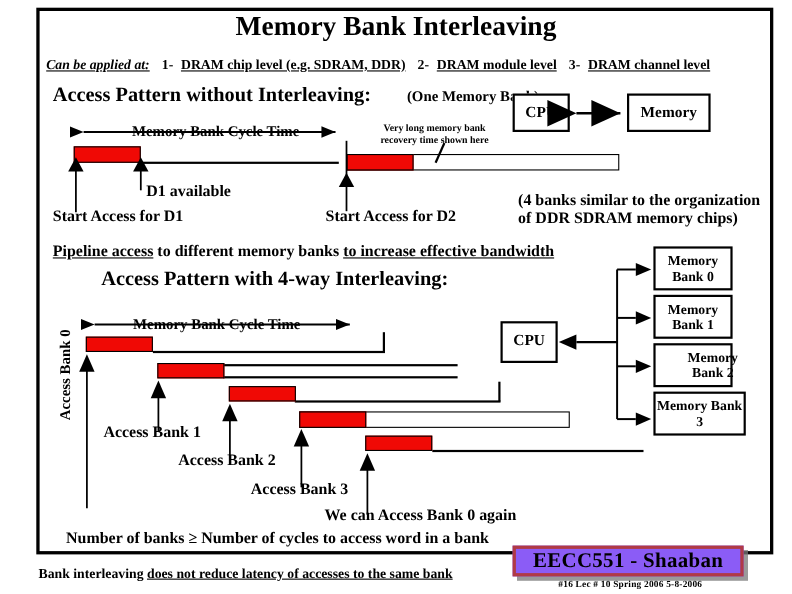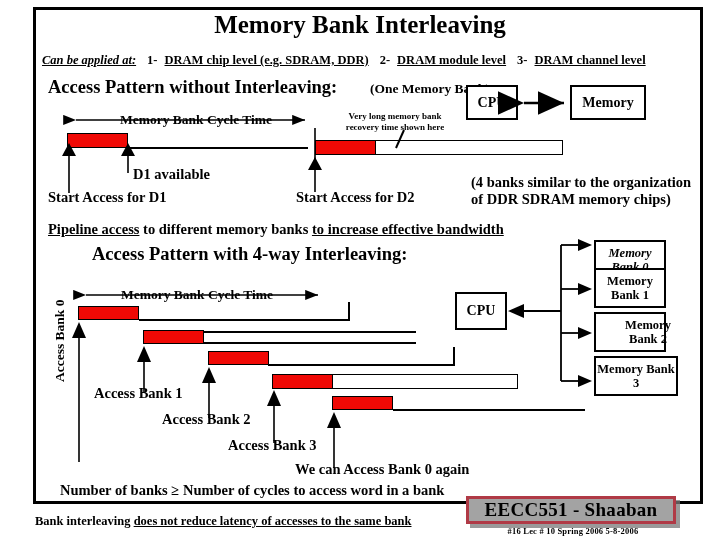--- a/index.html
+++ b/index.html
@@ -61,21 +61,21 @@
   
   #vlabel{
     position:absolute;left:52px;top:382px;
     transform:rotate(-90deg);transform-origin:0 0;
     font-size:13.5px;font-weight:bold;white-space:nowrap;
   }
 
   
   #badge{
     position:absolute;left:466px;top:496px;width:210px;height:28px;
-    background:#a3a3a3;border:3px solid #b03a46;box-sizing:border-box;
+    background:#8b5cf6;border:3px solid #b03a46;box-sizing:border-box;
     display:flex;align-items:center;justify-content:center;
     font-size:19px;font-weight:bold;letter-spacing:.3px;
     box-shadow:4px 4px 0 rgba(120,120,120,.75);
   }
   #badge-sub{
     left:470px;top:527px;width:206px;text-align:center;
     font-size:8.5px;font-weight:bold;letter-spacing:.2px;
   }
   #bank-note{left:35px;top:515px;font-size:12.5px;font-weight:bold;}
   #bank-note .em{text-decoration:underline;}
@@ -156,21 +156,21 @@
 
   <div id="vlabel">Access Bank 0</div>
 
   <div class="t lbl-big" style="left:94px;top:386px;">Access Bank 1</div>
   <div class="t lbl-big" style="left:162px;top:412px;">Access Bank 2</div>
   <div class="t lbl-big" style="left:228px;top:438px;">Access Bank 3</div>
   <div class="t lbl-big" style="left:295px;top:462px;">We can Access Bank 0 again</div>
 
   <div class="box" style="left:455px;top:292px;width:52px;height:38px;">CPU</div>
 
-  <div class="box bank-box" style="left:594px;top:240px;width:72px;height:40px;font-style:italic;">Memory Bank 0</div>
+  <div class="box bank-box" style="left:594px;top:224px;width:72px;height:40px;">Memory Bank 0</div>
   <div class="box bank-box" style="left:594px;top:268px;width:72px;height:40px;">Memory Bank 1</div>
   <div class="box bank-box" style="left:594px;top:312px;width:72px;height:40px;padding-left:36px;">Memory Bank 2</div>
   <div class="box bank-box" style="left:594px;top:356px;width:84px;height:40px;">Memory Bank 3</div>
 
   <div class="t lbl-big" style="left:60px;top:483px;">Number of banks  ≥  Number of cycles to access word in a bank</div>
 
   <div class="t" id="bank-note">
     <span>Bank interleaving </span><span class="em">does not reduce latency of accesses to the same bank</span>
   </div>
 

